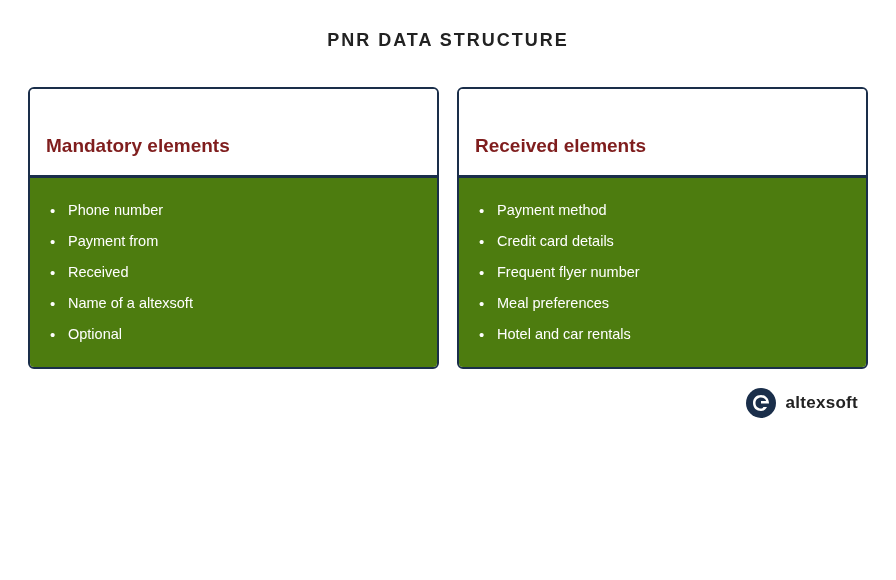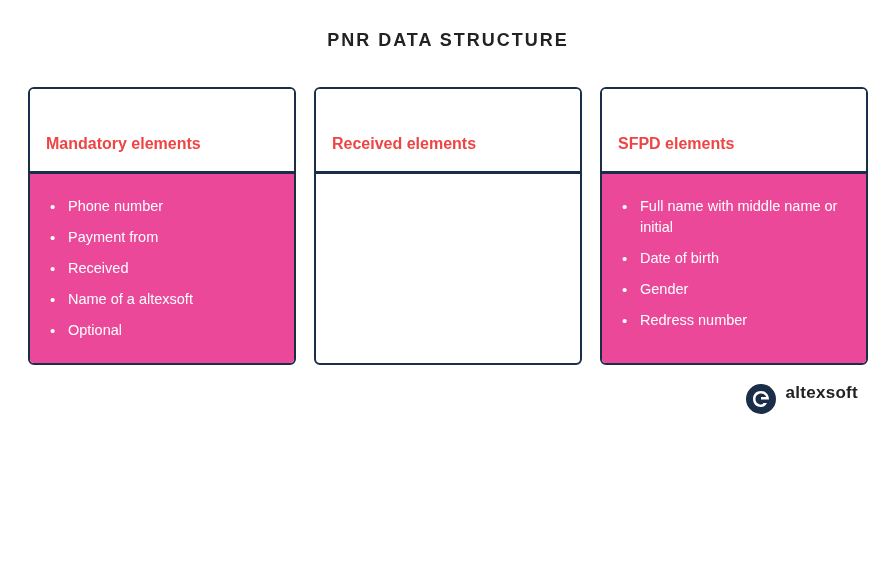--- a/index.html
+++ b/index.html
@@ -44,29 +44,29 @@
     .card-header {
       background: #ffffff;
       padding: 18px 16px 16px;
       border-bottom: 3px solid #1a2e4a;
       min-height: 72px;
       display: flex;
       align-items: center;
     }
 
     .card-header-text {
-      font-size: 16px;
+      font-size: 19px;
       font-weight: 600;
-      color: #ef4444;
+      color: #7f1d1d;
       line-height: 1.3;
       margin-top: 27px;
     }
 
     .card-body {
-      background: #ec4899;
+      background: #4d7c0f;
       flex: 1;
       padding: 22px 16px 22px 20px;
     }
 
     .card-body ul {
       list-style: none;
       padding: 0;
       margin: 0;
     }
 
@@ -97,21 +97,21 @@
       max-width: 840px;
       display: flex;
       justify-content: flex-end;
       align-items: center;
       margin-top: 18px;
       padding-right: 10px;
     }
 
     .logo-area {
       display: flex;
-      align-items: flex-start;
+      align-items: center;
       gap: 8px;
     }
 
     .logo-icon {
       width: 32px;
       height: 32px;
     }
 
     .logo-text {
       font-size: 17px;
@@ -137,31 +137,27 @@
           <li>Received</li>
           <li>Name of a altexsoft</li>
           <li>Optional</li>
         </ul>
       </div>
     </div>
     <div class="card">
       <div class="card-header">
         <span class="card-header-text">Received elements</span>
       </div>
-    </div>
-    <div class="card">
-      <div class="card-header">
-        <span class="card-header-text">SFPD elements</span>
-      </div>
       <div class="card-body">
         <ul>
-          <li>Full name with middle name or initial</li>
-          <li>Date of birth</li>
-          <li>Gender</li>
-          <li>Redress number</li>
+          <li>Payment method</li>
+          <li>Credit card details</li>
+          <li>Frequent flyer number</li>
+          <li>Meal preferences</li>
+          <li>Hotel and car rentals</li>
         </ul>
       </div>
     </div>
   </div>
 
 <div class="footer">
   <div class="logo-area">
     <svg class="logo-icon" viewBox="0 0 32 32" xmlns="http://www.w3.org/2000/svg">
       <circle cx="16" cy="16" r="15" fill="#1a2e4a"></circle>
       <path d="M16 8 C11 8, 8 11.5, 8 16 C8 21, 11.5 24, 16 24 C19 24, 21 22, 22 20 L18.5 20 C17.8 21, 17 21.5, 16 21.5 C13 21.5, 10.5 19.2, 10.5 16 C10.5 12.8, 13 10.5, 16 10.5 C18.5 10.5, 20.5 12, 21.2 14 L16 14 L16 16.5 L24 16.5 C24 11.5, 20.5 8, 16 8Z" fill="white"></path>

